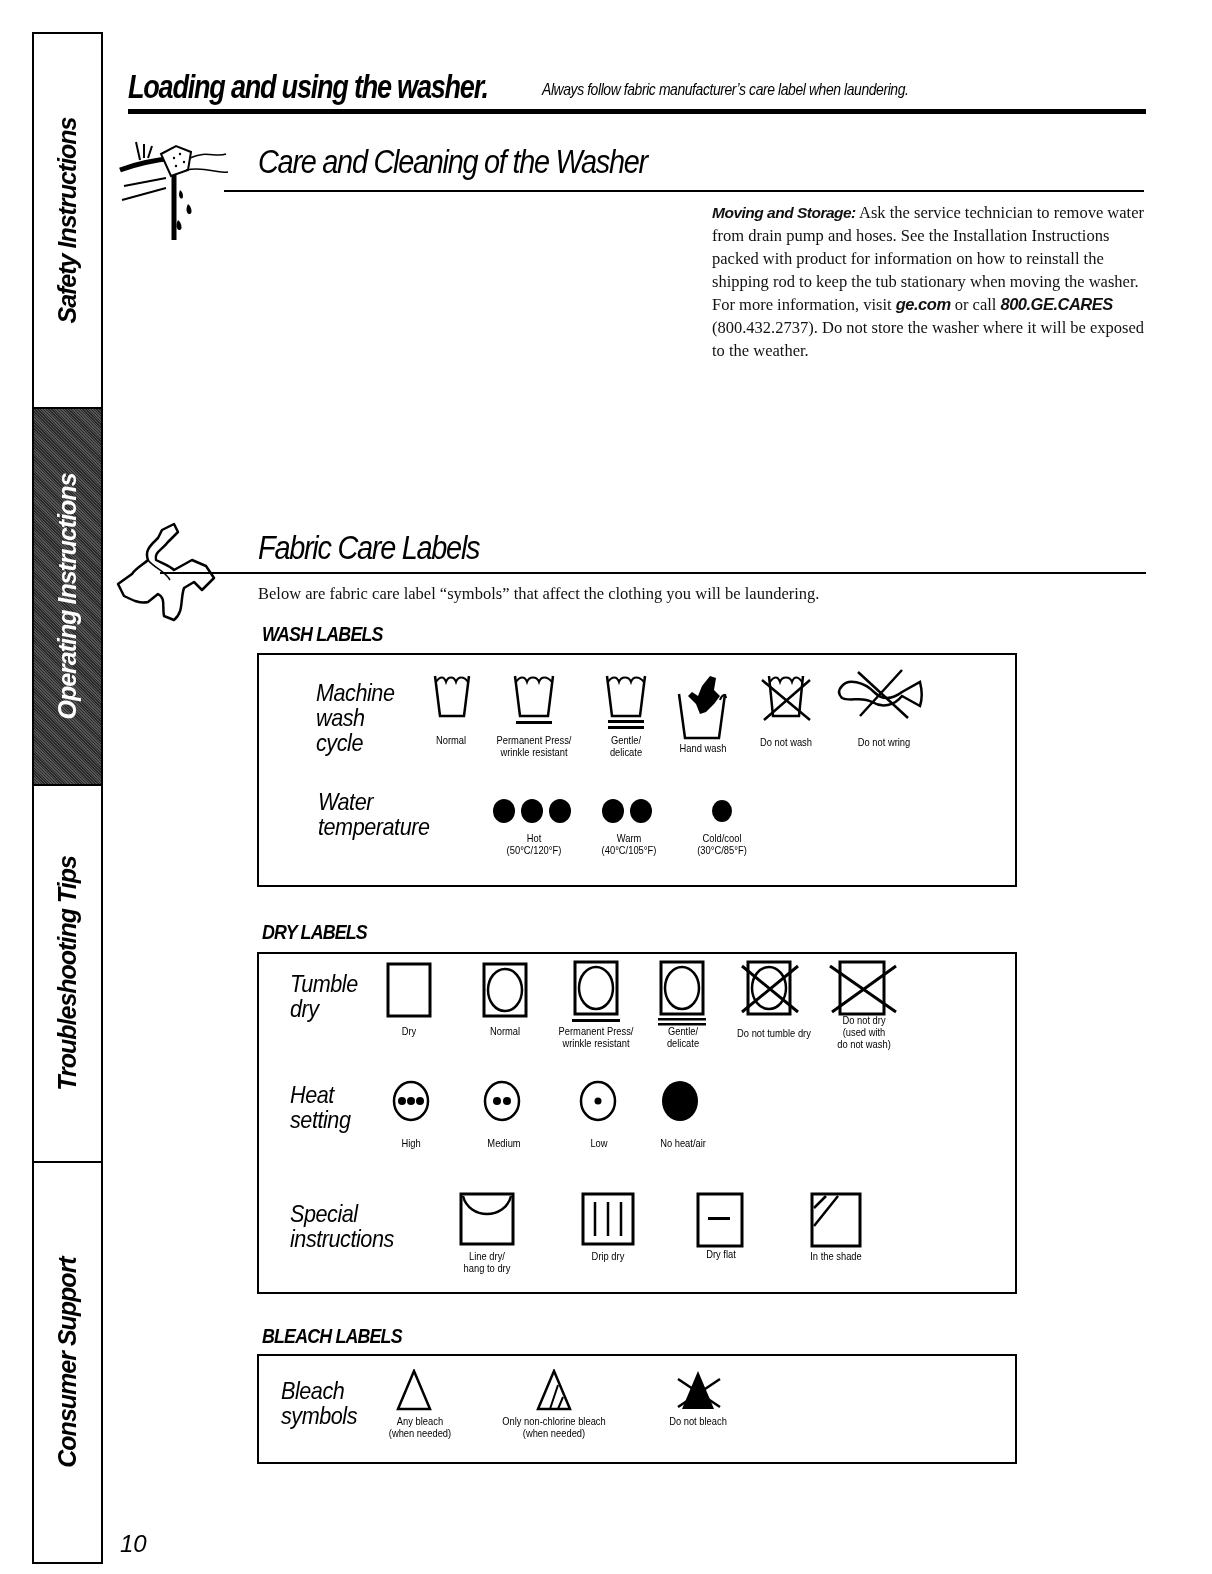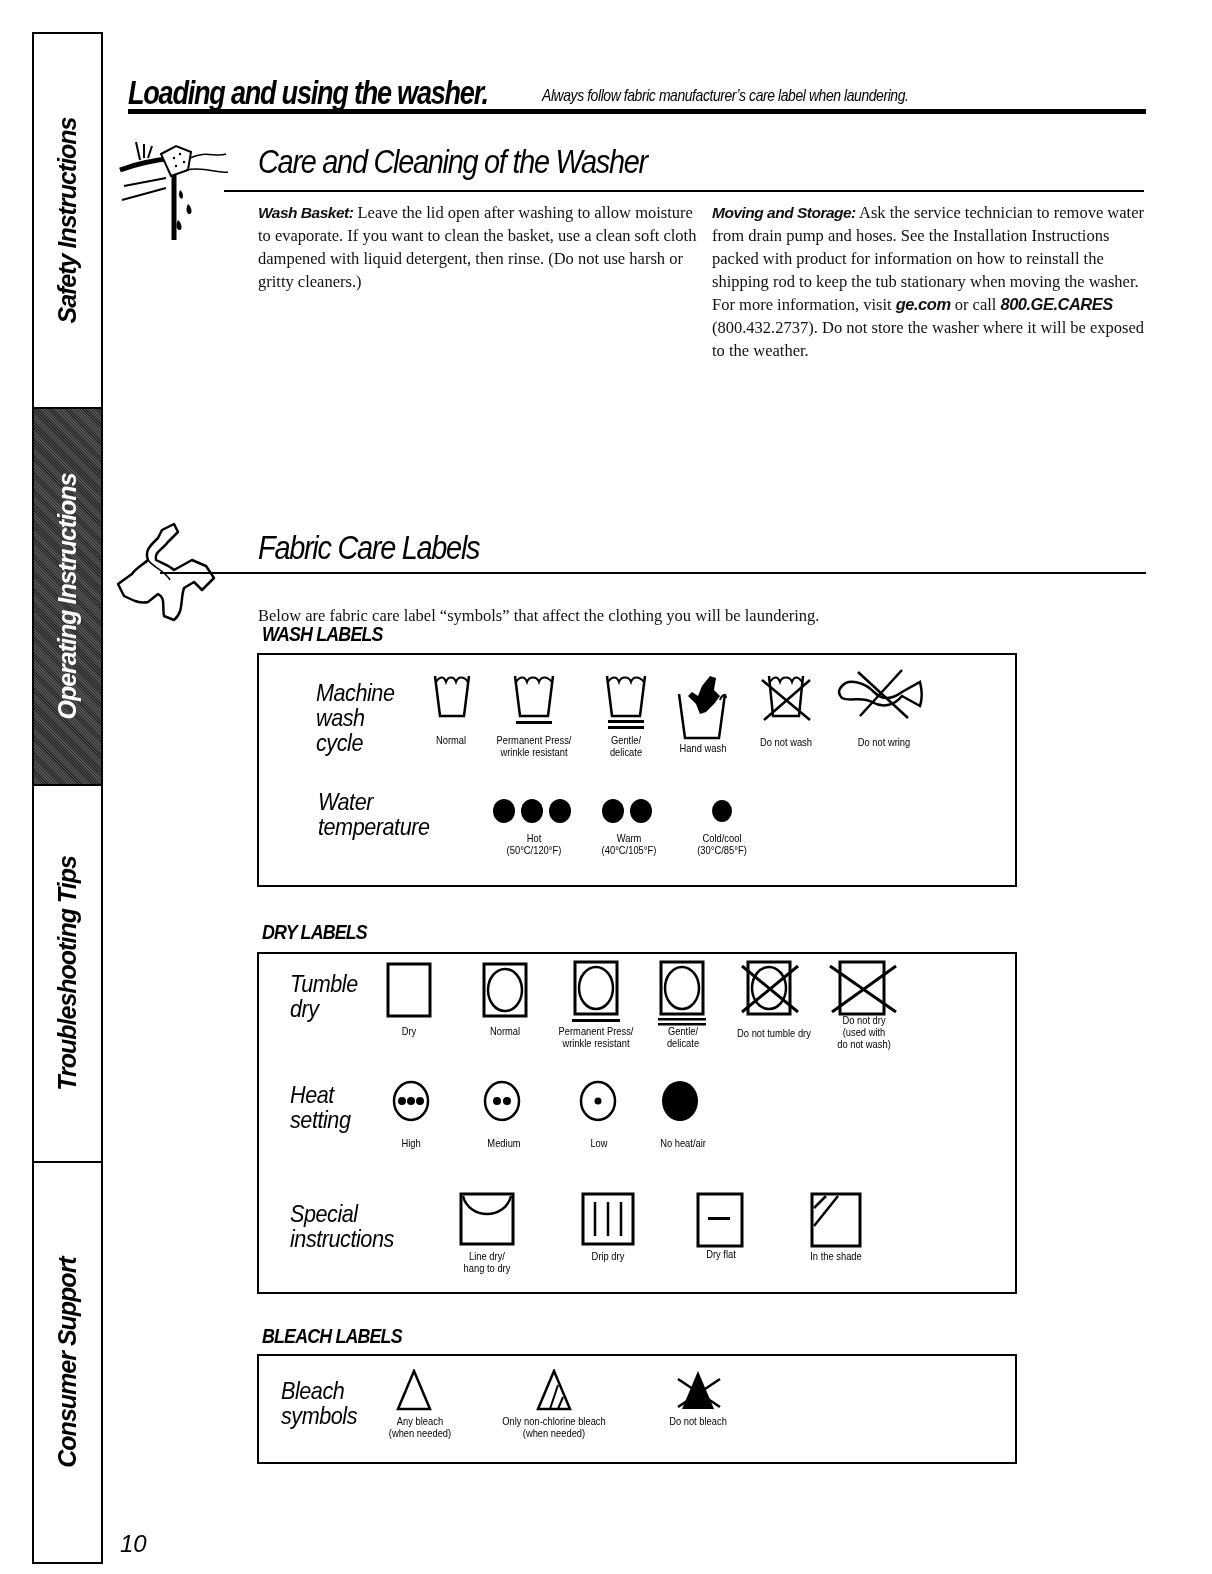--- a/index.html
+++ b/index.html
@@ -8,21 +8,21 @@
 
   
   .side { position:absolute; left:32px; top:32px; width:71px; height:1532px; border:2px solid #000; box-sizing:border-box; }
   .tab { position:absolute; left:0; width:100%; box-sizing:border-box; border-bottom:2px solid #000; display:flex; align-items:center; justify-content:center; }
   .tab:last-child { border-bottom:none; }
   .tab span { transform:rotate(-90deg); white-space:nowrap; font-family:"Liberation Sans", sans-serif; font-weight:bold; font-style:italic; font-size:25px; letter-spacing:-1px; transform-origin:center; display:inline-block; }
   .tab.active { background-color:#3a3a3a; background-image: repeating-linear-gradient(45deg, #555 0 1px, #2a2a2a 1px 2px); }
   .tab.active span { color:#fff; }
 
   
-  .hdr { position:absolute; left:128px; top:68px; width:1018px;margin-top:6px; }
+  .hdr { position:absolute; left:128px; top:68px; width:1018px; }
   .hdr-title { font-family:"Liberation Sans", sans-serif; font-weight:bold; font-style:italic; font-size:33px; letter-spacing:-1.5px; transform:scaleX(0.82); transform-origin:left; display:inline-block; white-space:nowrap; }
   .hdr-sub { font-family:"Liberation Sans", sans-serif; font-style:italic; font-size:17px; letter-spacing:-0.5px; margin-left:4px; }
   .hdr-rule { position:absolute; left:128px; top:109px; width:1018px; height:5px; background:#000; }
 
   .sec-title { position:absolute; font-family:"Liberation Sans", sans-serif; font-style:italic; font-weight:normal; font-size:34px; letter-spacing:-1.5px; white-space:nowrap; transform:scaleX(0.85); transform-origin:left; }
   .sec-rule { position:absolute; height:2px; background:#000; }
 
   .body-text { font-family:"Liberation Serif", serif; font-size:16.5px; line-height:23px; color:#111; }
   .body-text p { margin:0 0 8px 0; }
   .lead { font-family:"Liberation Sans", sans-serif; font-weight:bold; font-style:italic; letter-spacing:-0.5px; font-size:15.5px; }
@@ -71,34 +71,33 @@
   <path d="M74 18 C90 10 100 18 110 14 M70 30 C90 26 100 34 112 32" stroke="#000" stroke-width="1.5" fill="none"></path>
   <path d="M8 46 L50 38 M6 60 L50 48" stroke="#000" stroke-width="2" fill="none"></path>
   <path d="M64 50 C60 60 70 62 66 52 Z" fill="#000"></path>
   <path d="M72 64 C66 76 80 78 74 66 Z" fill="#000"></path>
   <path d="M62 80 C56 92 70 94 64 82 Z" fill="#000"></path>
 </svg>
 <div class="sec-title" style="left:258px;top:142px;">Care and Cleaning of the Washer</div>
 <div class="sec-rule" style="left:224px;top:190px;width:920px;"></div>
 
 <div class="abs body-text" style="left:258px;top:201px;width:440px;">
-  <p><span class="lead">Wash Basket:</span><span> Leave the lid open after washing to allow moisture to evaporate. If you want to clean the basket, use a clean soft cloth dampened with liquid detergent, then rinse. (Do not use harsh or gritty cleaners.)</span></p>
 </div>
 
 <div class="abs body-text" style="left:712px;top:201px;width:434px;">
   <p><span class="lead">Moving and Storage:</span><span> Ask the service technician to remove water from drain pump and hoses.  See the Installation Instructions packed with product for information on how to reinstall the shipping rod to keep the tub stationary when moving the washer. For more information, visit </span><span class="bi">ge.com</span><span> or call </span><span class="bi">800.GE.CARES</span><span> (800.432.2737). Do not store the washer where it will be exposed to the weather.</span></p>
 </div>
 
 <svg class="abs" style="left:114px;top:520px;" width="115" height="115" viewBox="0 0 115 115">
   <path d="M48 10 L60 4 L64 12 L54 22 C48 30 40 32 42 40 C50 44 56 46 60 50 L78 40 L92 46 L100 58 L88 70 L80 62 L70 68 C66 80 70 92 60 100 L50 96 C48 86 52 78 44 74 L34 82 C26 84 18 80 10 76 L4 64 L18 54 C22 48 30 44 34 40 C30 30 38 24 44 18 Z" stroke="#000" stroke-width="2.5" fill="#fff" stroke-linejoin="round"></path>
   <path d="M34 40 C40 48 50 50 56 60" stroke="#000" stroke-width="1.5" fill="none"></path>
 </svg>
 <div class="sec-title" style="left:258px;top:528px;">Fabric Care Labels</div>
 <div class="sec-rule" style="left:160px;top:572px;width:986px;"></div>
-<div class="abs body-text" style="left:258px;top:604px;white-space:nowrap;">Below are fabric care label “symbols” that affect the clothing you will be laundering.</div>
+<div class="abs body-text" style="left:258px;top:582px;white-space:nowrap;">Below are fabric care label “symbols” that affect the clothing you will be laundering.</div>
 
 <div class="labels-head" style="left:262px;top:622px;">WASH LABELS</div>
 <div class="box" style="left:257px;top:653px;width:760px;height:234px;"></div>
 
 <div class="row-label" style="left:316px;top:680px;">
   <div>Machine</div>
   <div>wash</div>
   <div>cycle</div>
 </div>
 

